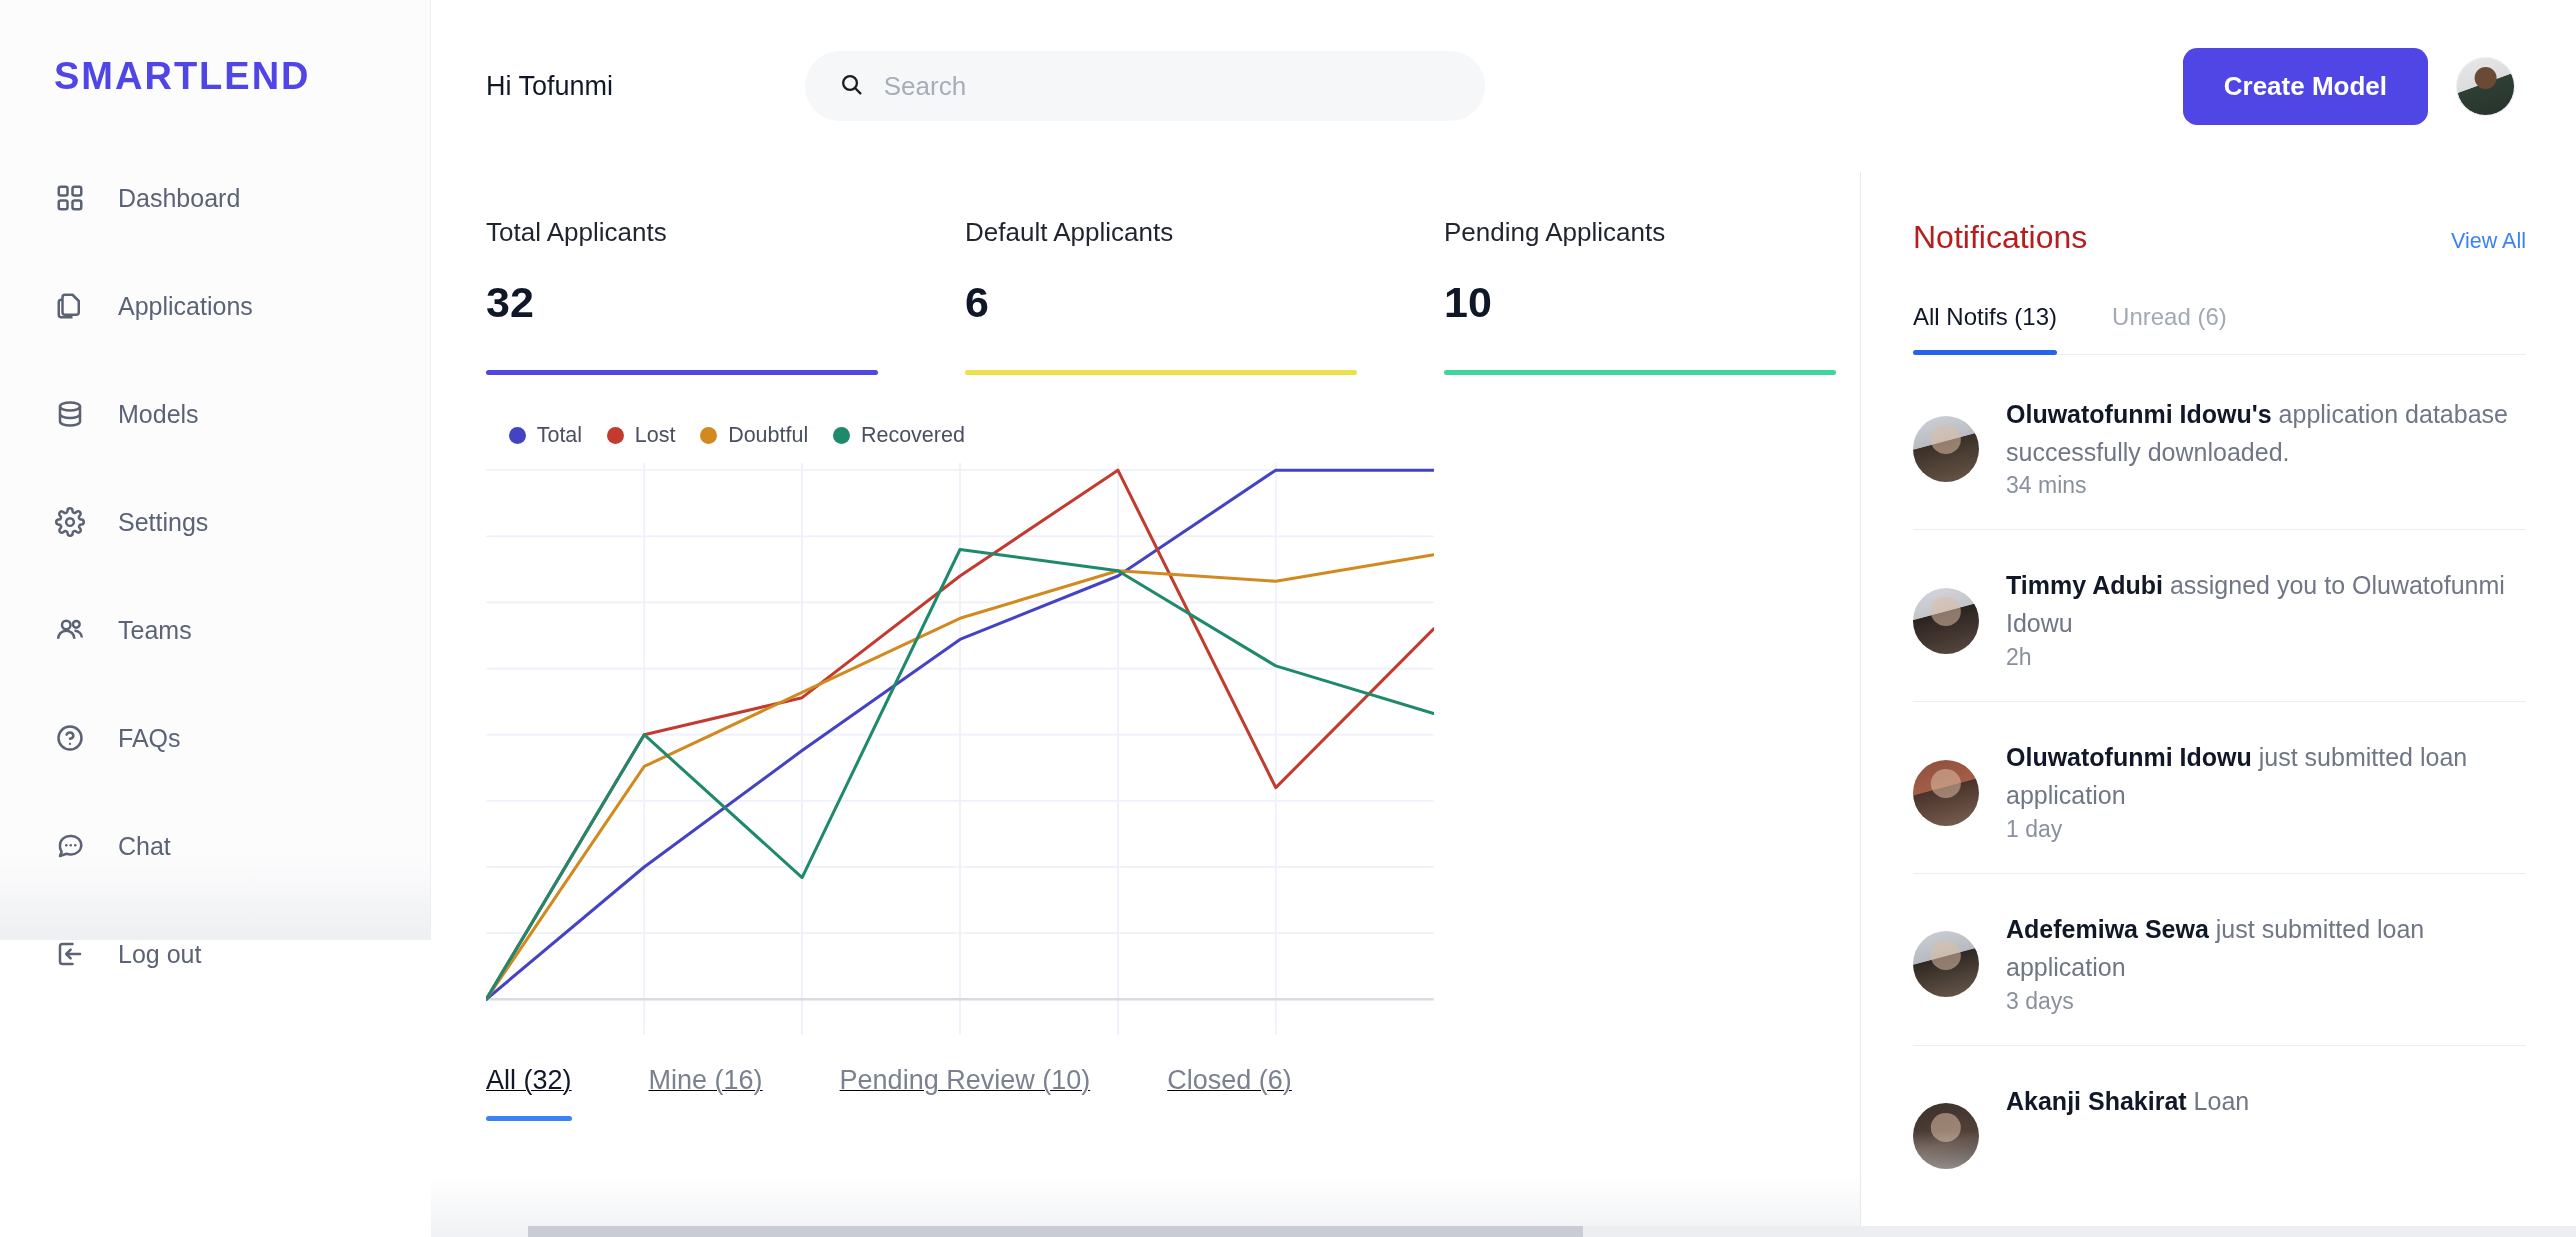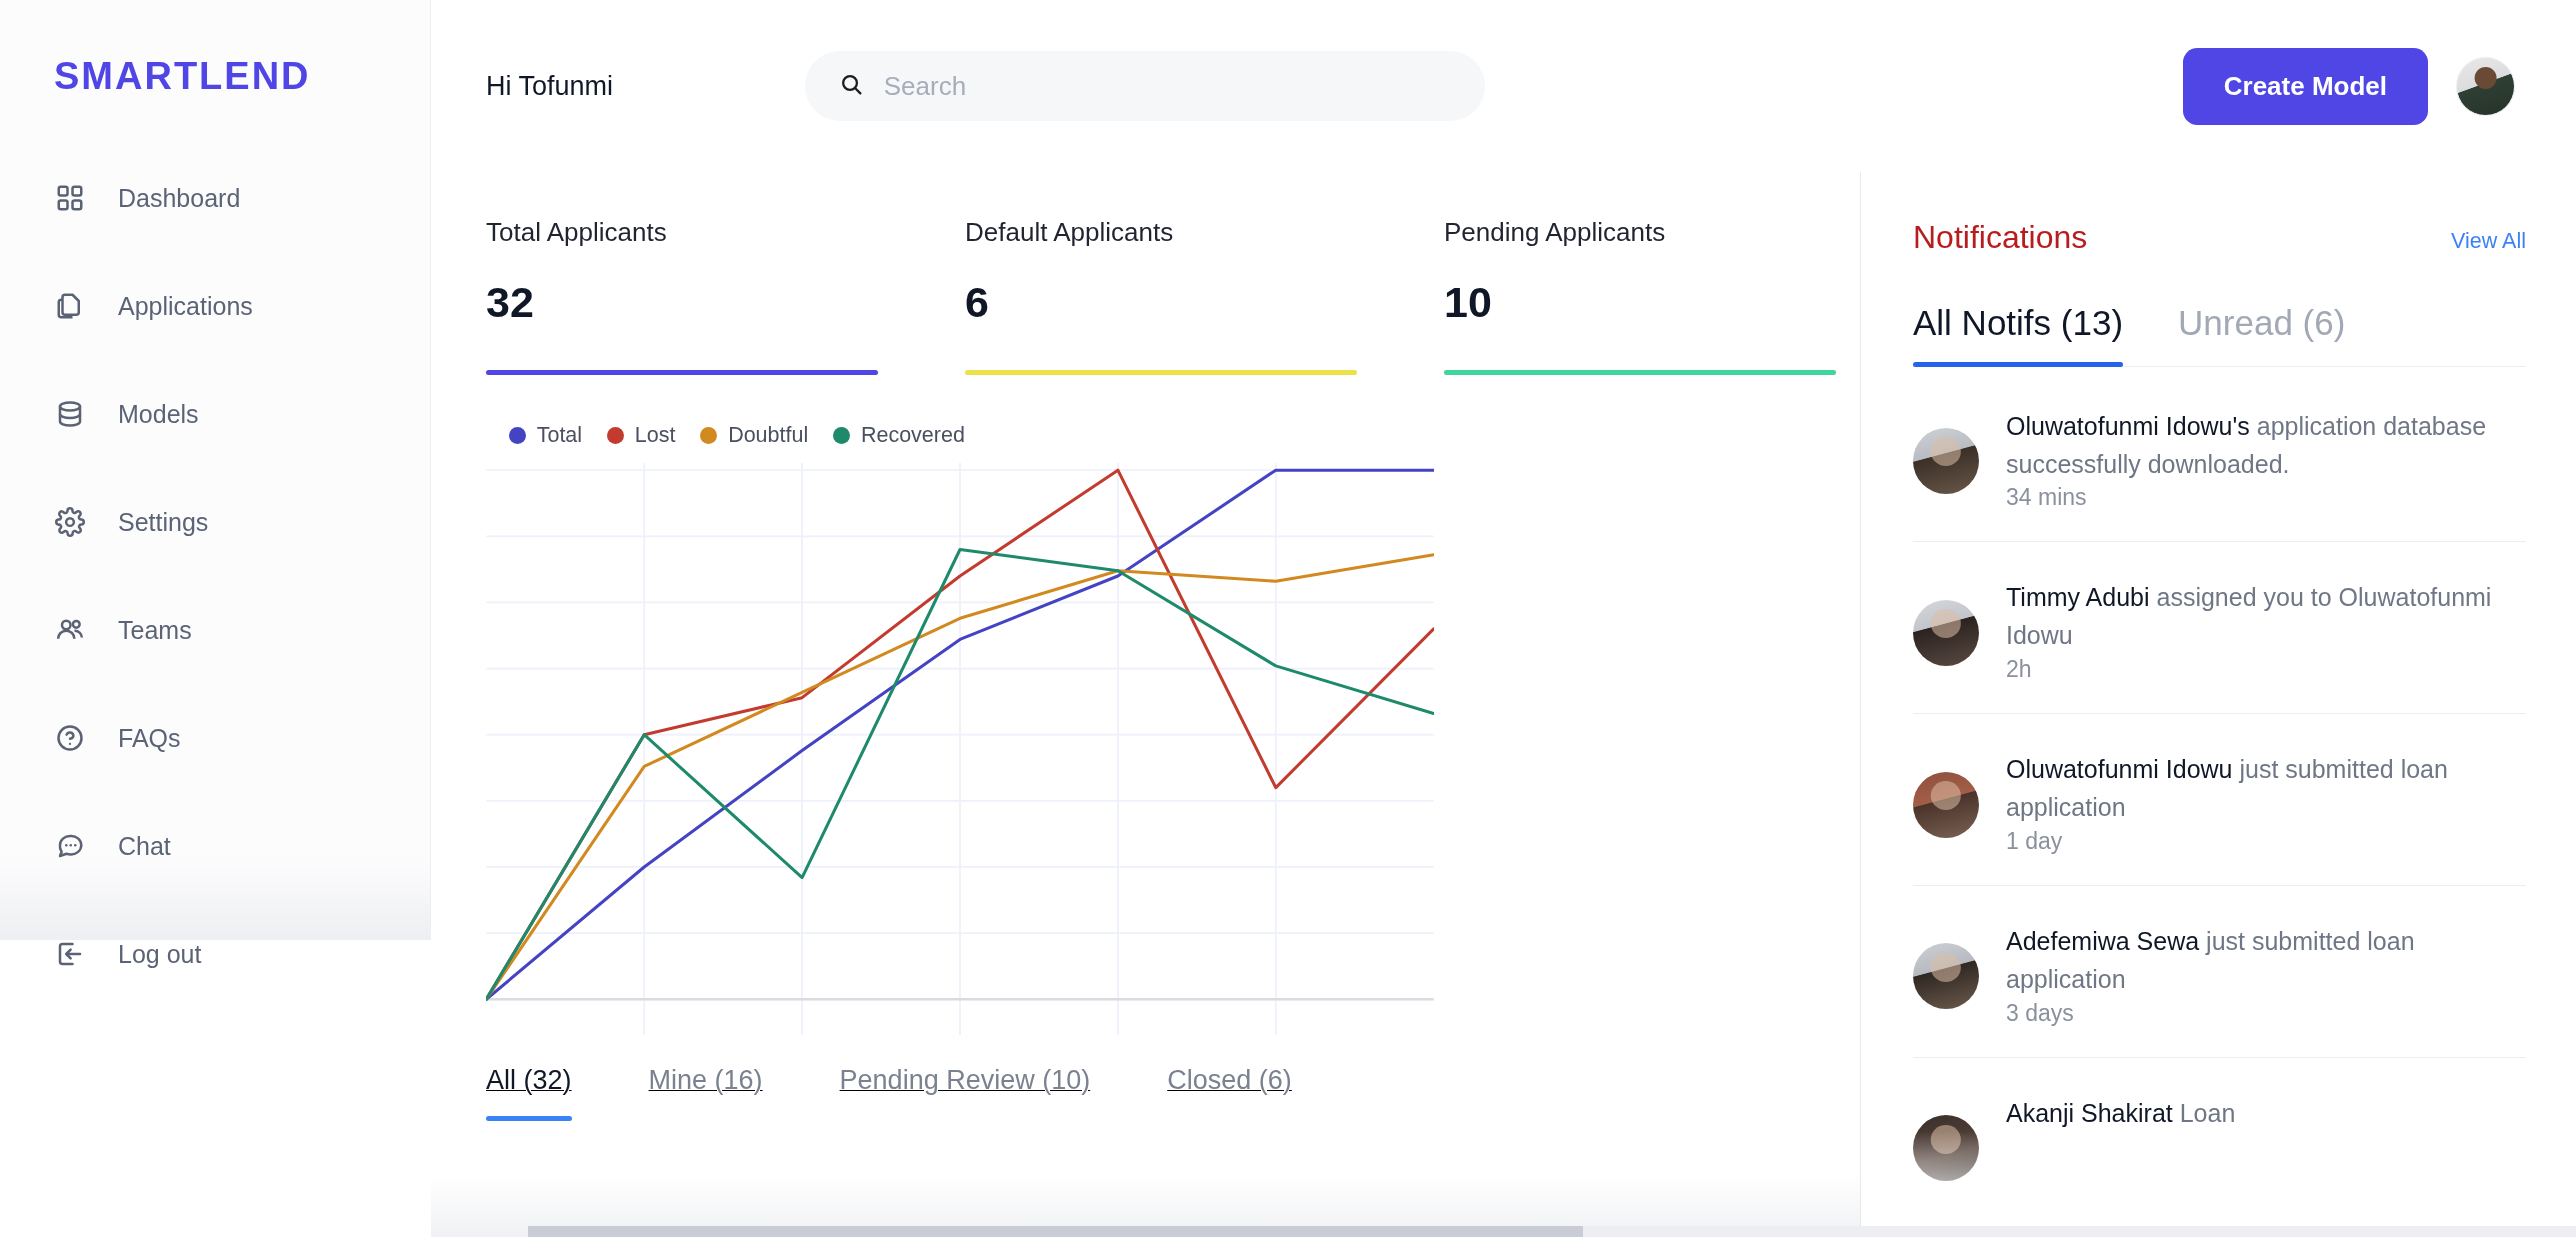--- a/index.html
+++ b/index.html
@@ -120,33 +120,33 @@
     content:""; position:absolute; left:0; right:0; bottom:0;
     height:5.4px; background:#3b82f6; border-radius:2.7px;
   }
 
   
   .notif-head { display:flex; align-items:baseline; padding-top:47px; }
   .notif-title { font-size:32px; color:#b91c1c; }
   .view-all { margin-left:auto; font-size:21.5px; color:#3b82f6; cursor:pointer; }
   .notif-tabs { display:flex; gap:55px; margin-top:47px; border-bottom:0.9px solid #ebedf1; }
   .ntab { position:relative; padding-bottom:23px; cursor:pointer; }
-  .ntab-lbl { font-size:35px; color:#a2a8b4; white-space:nowrap; }
+  .ntab-lbl { font-size:24px; color:#a2a8b4; white-space:nowrap; }
   .ntab.active .ntab-lbl { color:#101828; }
   .ntab.active::after {
     content:""; position:absolute; left:0; right:0; bottom:-0.9px;
     height:5.4px; background:#2563eb; border-radius:2.7px;
   }
   .notif-list { padding-top:3.6px; }
   .notif-item { display:flex; gap:27px; padding:36px 0 30px 0; border-bottom:0.9px solid #ebedf1; }
   .notif-item:last-child { border-bottom:none; }
   .n-avatar { width:66px; height:66px; border-radius:50%; flex:0 0 66px; margin-top:21.5px; overflow:hidden; position:relative; }
   .n-body { flex:1 1 auto; min-width:0; }
   .n-text { font-size:25px; line-height:1.52; color:#6f7685; }
-  .n-text b { color:#101828; font-weight:normal; }
+  .n-text b { color:#101828; font-weight:bold; }
   .n-time { font-size:23px; color:#8a909d; margin-top:1.8px; }
 
   
   .face-a { background:linear-gradient(165deg,#cfd2d6 0%,#b9bdc3 40%,#3b3027 41%,#6a584a 100%); }
   .face-b { background:linear-gradient(165deg,#d6d8dc 0%,#c2c5ca 38%,#2b2320 39%,#5b4a42 100%); }
   .face-c { background:linear-gradient(165deg,#8d4f3c 0%,#a35e48 42%,#4a332a 43%,#7b6254 100%); }
   .face-d { background:linear-gradient(165deg,#cdd0d5 0%,#b7bbc1 40%,#2f2823 41%,#6d5b4d 100%); }
   .face-e { background:linear-gradient(165deg,#3a2f2a 0%,#55433a 60%,#2a2220 100%); }
   .n-avatar::after {
     content:""; position:absolute; left:50%; top:14%;

